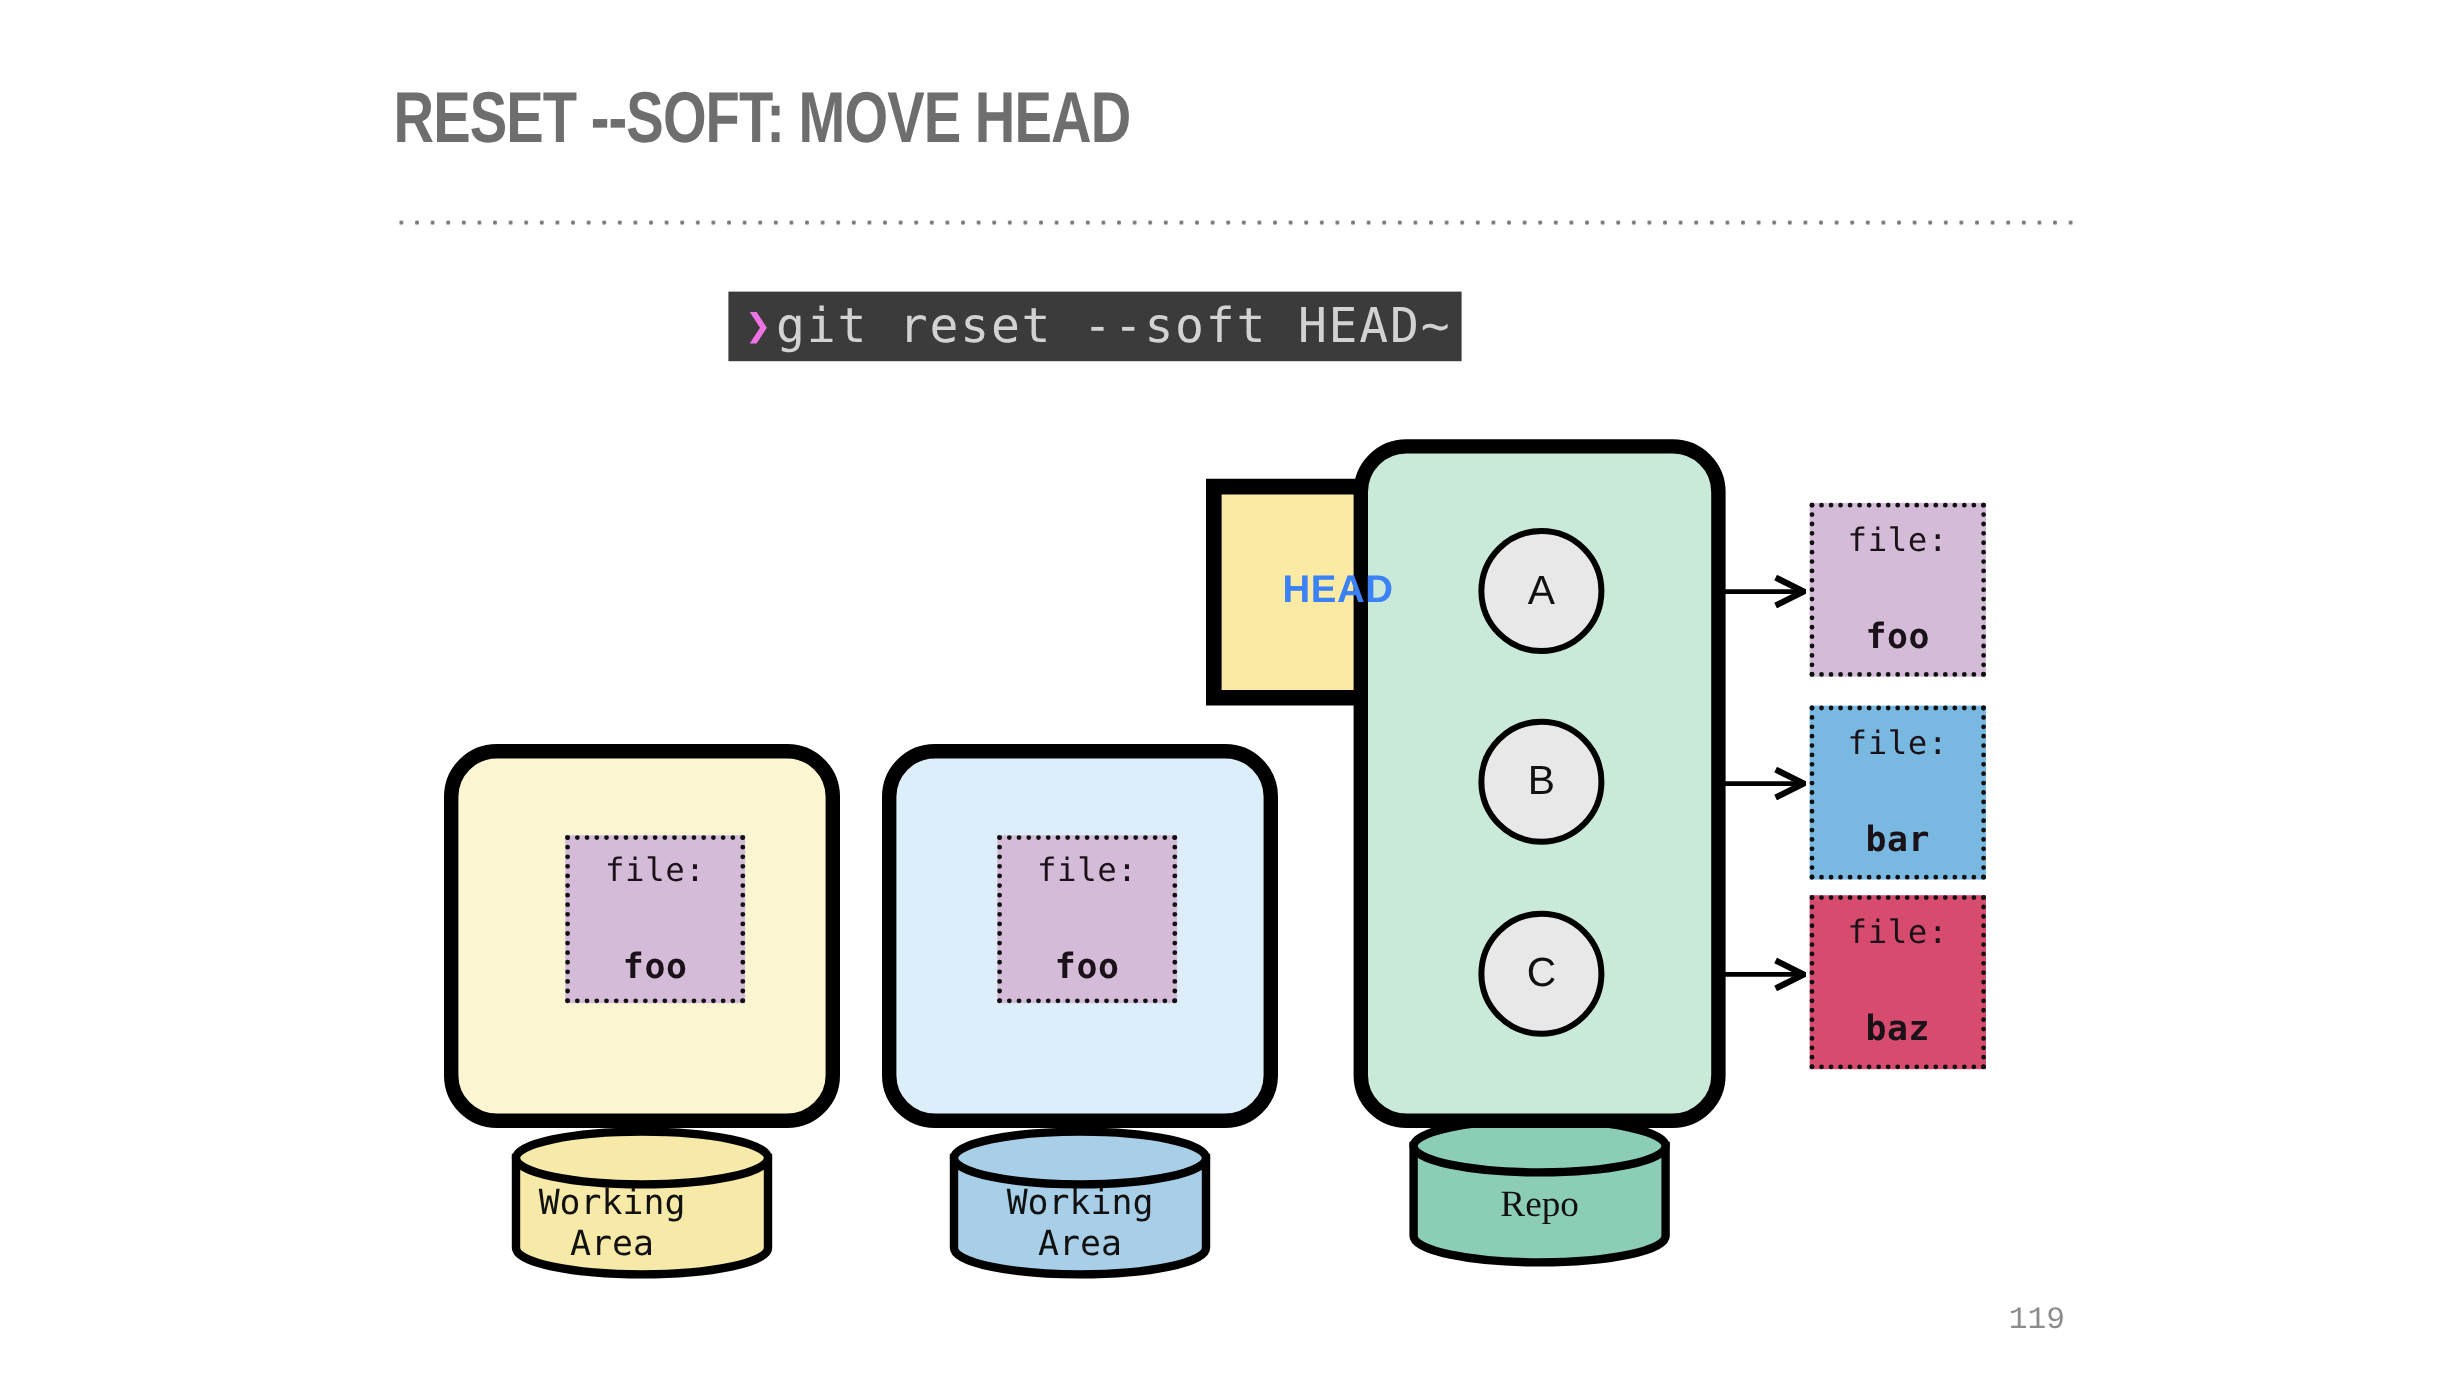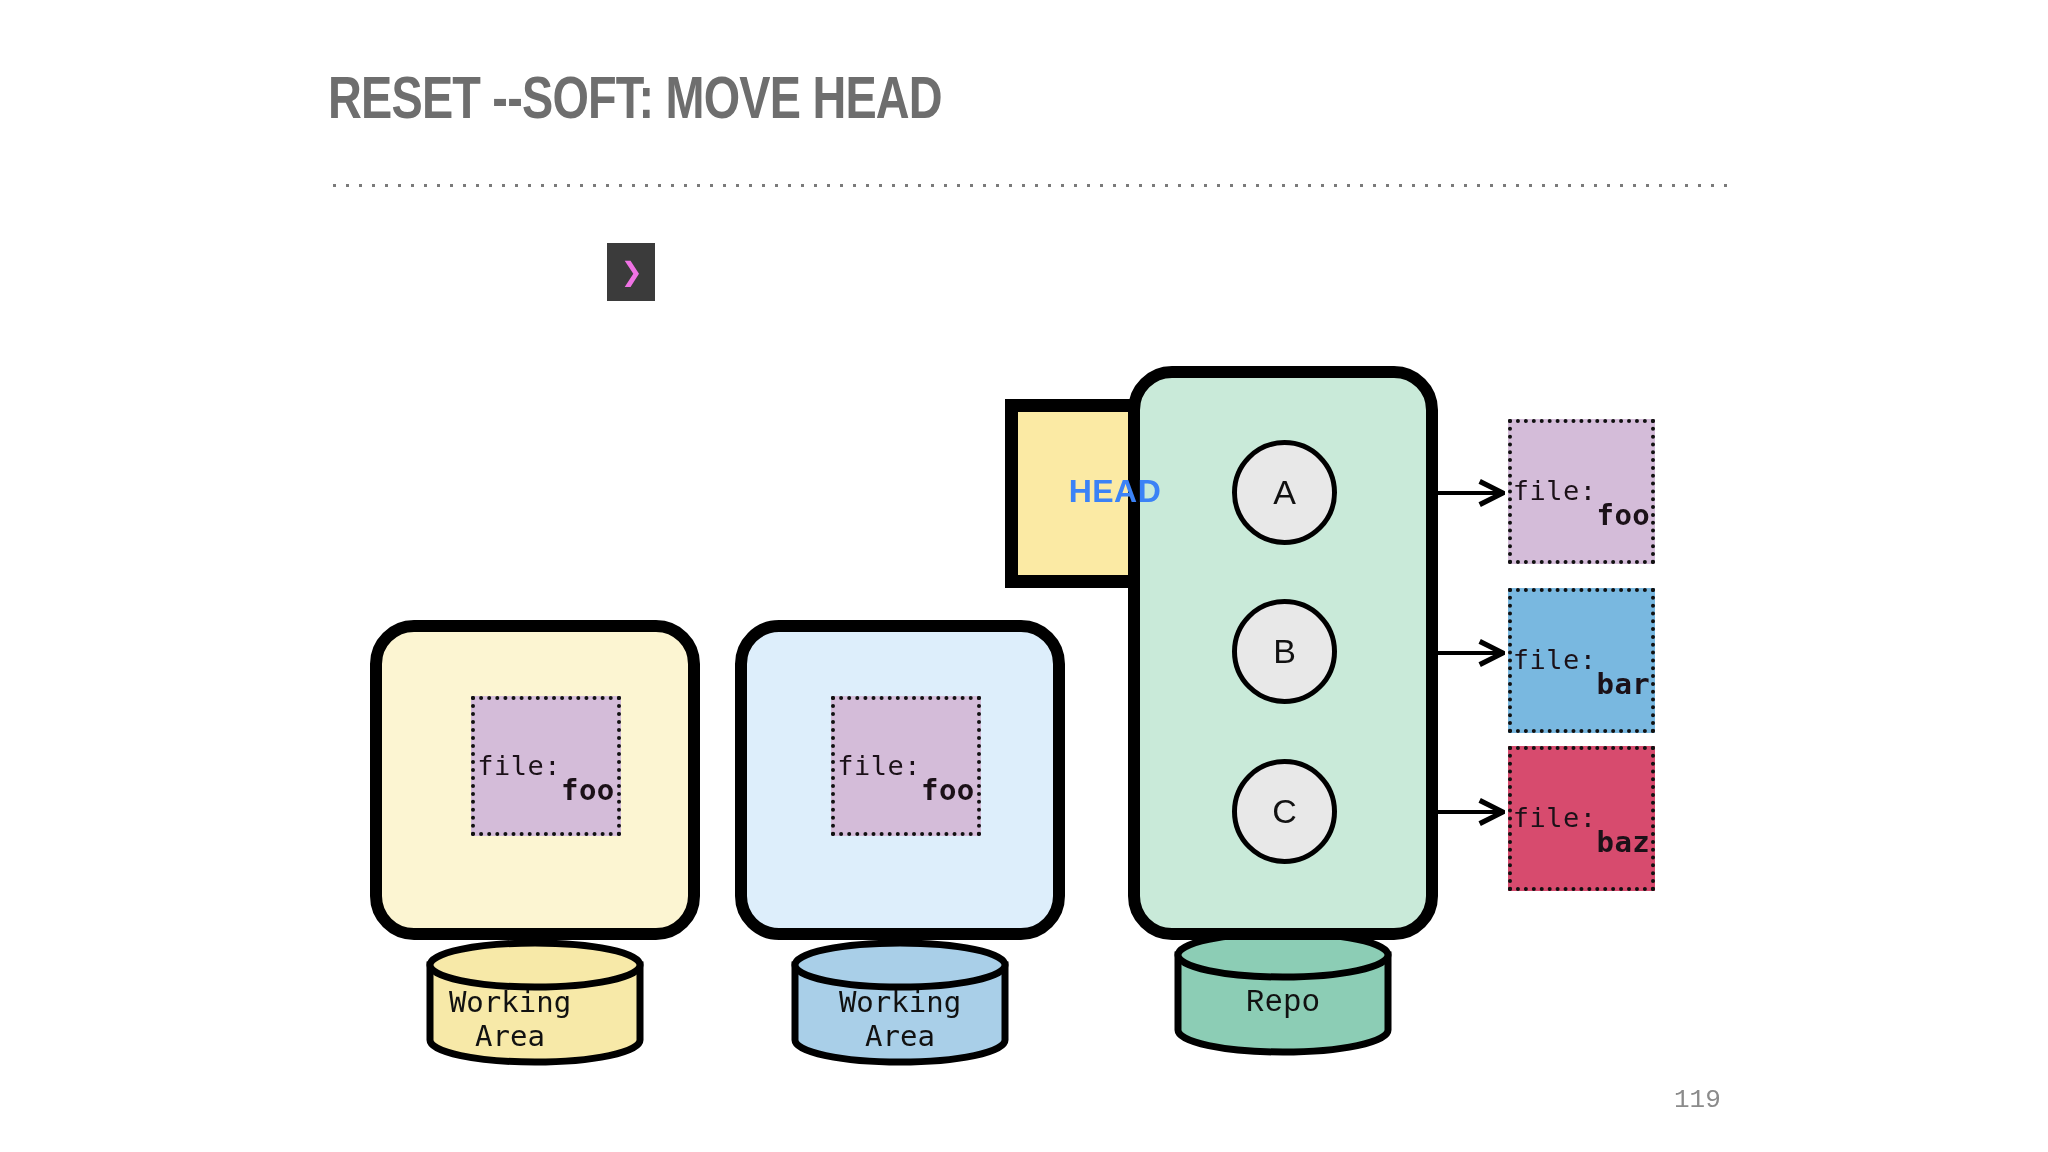--- a/index.html
+++ b/index.html
@@ -102,21 +102,21 @@
     left: 1128px; top: 366px; width: 310px; height: 574px;
     background: #c9ead9;
   }
 
   
   .file-chip {
     position: absolute;
     border: 4px dotted #111111;
     box-sizing: border-box;
     display: flex;
-    flex-direction: row;
+    flex-direction: column;
     align-items: center;
     justify-content: center;
     font-family: "DejaVu Sans Mono", monospace;
     color: #1b1118;
     line-height: 1.12;
   }
   .file-chip .file-label {
     font-size: 27px;
     font-weight: 400;
     letter-spacing: 0.5px;
@@ -183,21 +183,21 @@
     position: absolute;
     left: 0;
     width: 100%;
     text-align: center;
     font-family: "DejaVu Sans Mono", monospace;
     font-size: 29px;
     color: #111111;
     line-height: 1.18;
   }
   #repo-cyl-label {
-    font-family: Liberation Mono, monospace;
+    font-family: Liberation Serif, serif;
     font-size: 31px;
   }
 
   
   #page-number {
     position: absolute;
     left: 1674px;
     top: 1085px;
     font-family: Liberation Mono, monospace;
     font-size: 26px;
@@ -206,20 +206,21 @@
 </style>
 </head>
 <body>
 
 <div id="slide-title">RESET --SOFT: MOVE HEAD</div>
 
 <div id="title-rule"></div>
 
 <div id="command-bar">
   <span id="command-prompt">❯</span>
+  <span id="command-text">git reset --soft HEAD~</span>
 </div>
 
 <svg id="diagram" viewBox="0 0 2048 1152" xmlns="http://www.w3.org/2000/svg">
 
   <g>
     <path d="M 430 965 L 430 1040 A 105 22 0 0 0 640 1040 L 640 965 Z" fill="#f7e9a8" stroke="#000000" stroke-width="7"></path>
     <ellipse cx="535" cy="965" rx="105" ry="22" fill="#f7e9a8" stroke="#000000" stroke-width="7"></ellipse>
   </g>
 
   <g>

